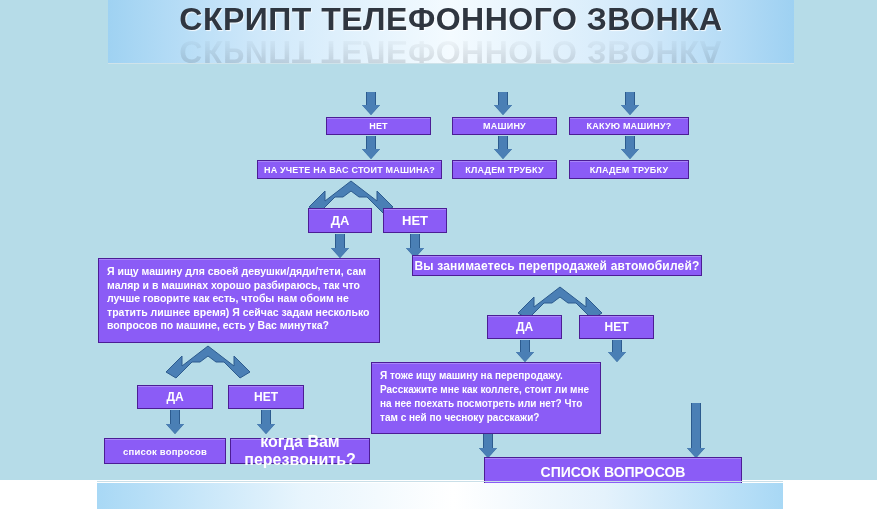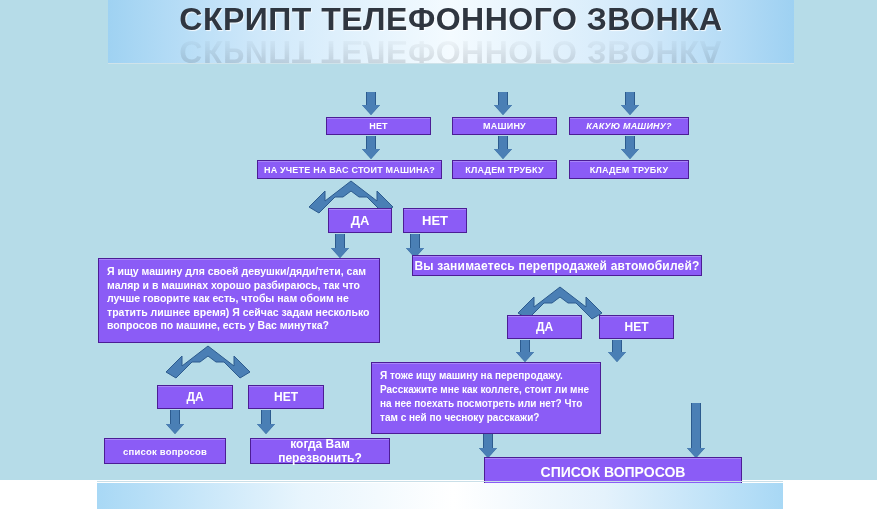--- a/index.html
+++ b/index.html
@@ -64,21 +64,21 @@
     box-sizing:border-box;
     background:#8b5cf6;
     border:1px solid #4c1d95;
     color:#ffffff;
     display:flex;align-items:center;justify-content:center;
     text-align:center;
     font-weight:bold;
     box-shadow:0 1px 0 rgba(255,255,255,0.25) inset;
   }
   .node.small{ font-size:9px; letter-spacing:0.2px; }
-  .node.med{ font-size:11px;margin-left:20px; }
+  .node.med{ font-size:11px; }
   .node.big{ font-size:14px; }
   .node.para{
     display:block;
     text-align:left;
     padding:6px 8px 4px 8px;
     font-size:10.5px;
     font-weight:bold;
     line-height:13.5px;
   }
   .node.para-c{
@@ -131,21 +131,21 @@
   </div>
   <div class="arrow" style="left:620px;top:92px;width:20px;height:24px;">
     <div class="shaft" style="height:14px;"></div>
     <div class="head" style="top:13px;"></div>
   </div>
 
   <div class="node small" style="left:326px;top:117px;width:105px;height:18px;">НЕТ</div>
 
   <div class="node small" style="left:452px;top:117px;width:105px;height:18px;">МАШИНУ</div>
 
-  <div class="node small" style="left:569px;top:117px;width:120px;height:18px;font-style:italic;">КАКУЮ МАШИНУ?</div>
+  <div class="node small" style="left:569px;top:117px;width:120px;height:18px;">КАКУЮ МАШИНУ?</div>
 
   <div class="arrow" style="left:361px;top:136px;width:20px;height:24px;">
     <div class="shaft" style="height:14px;"></div>
     <div class="head" style="top:13px;"></div>
   </div>
   <div class="arrow" style="left:493px;top:136px;width:20px;height:24px;">
     <div class="shaft" style="height:14px;"></div>
     <div class="head" style="top:13px;"></div>
   </div>
   <div class="arrow" style="left:620px;top:136px;width:20px;height:24px;">
@@ -216,21 +216,21 @@
     <div class="shaft" style="height:15px;"></div>
     <div class="head" style="top:14px;"></div>
   </div>
   <div class="arrow" style="left:256px;top:410px;width:20px;height:26px;">
     <div class="shaft" style="height:15px;"></div>
     <div class="head" style="top:14px;"></div>
   </div>
 
   <div class="node small" style="left:104px;top:438px;width:122px;height:26px;font-size:9.5px;">список вопросов</div>
 
-  <div class="node med" style="left:230px;top:438px;width:140px;height:26px;font-size:12px;">когда Вам перезвонить?</div>
+  <div class="node med" style="left:230px;top:438px;width:140px;height:26px;font-size:16px;">когда Вам перезвонить?</div>
 
   <div class="node para" style="left:371px;top:362px;width:230px;height:72px;font-size:10px;line-height:14px;">Я тоже ищу машину на перепродажу. Расскажите мне как коллеге, стоит ли мне на нее поехать посмотреть или нет? Что там с ней по чесноку расскажи?</div>
 
 
   <div class="arrow" style="left:478px;top:434px;width:20px;height:26px;">
     <div class="shaft" style="height:15px;"></div>
     <div class="head" style="top:14px;"></div>
   </div>
   <div class="arrow" style="left:686px;top:403px;width:20px;height:57px;">
     <div class="shaft" style="height:46px;"></div>

